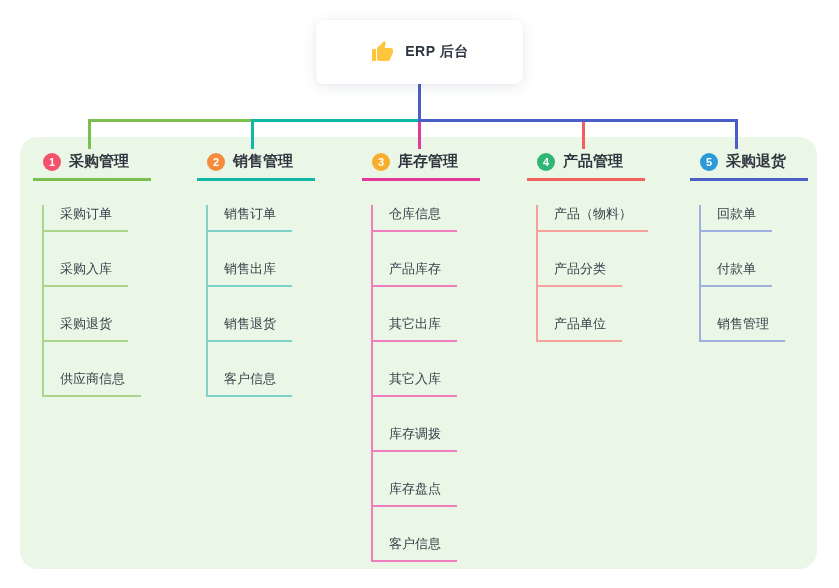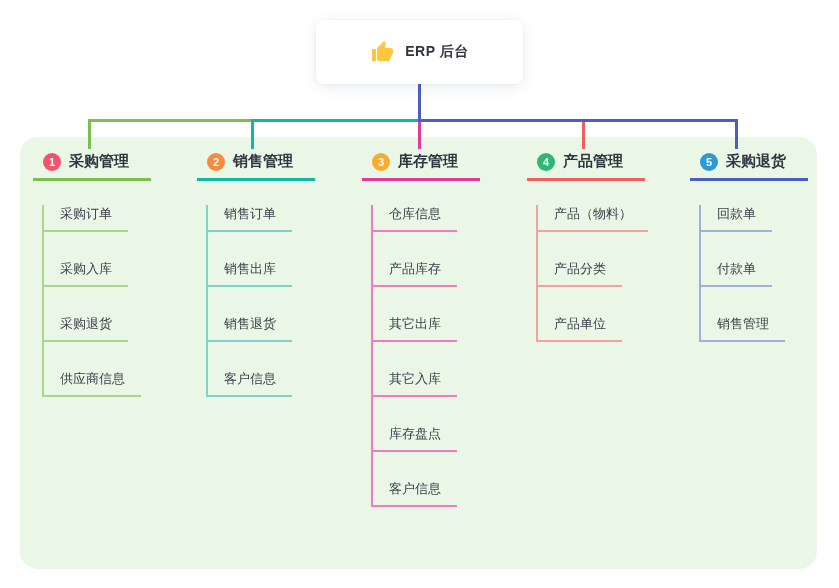--- a/index.html
+++ b/index.html
@@ -113,20 +113,21 @@
   <div class="branch b3" style="left:362px;">
     <div class="branch-header">
       <span class="badge">3</span>
       <span class="branch-title">库存管理</span>
     </div>
     <div class="children">
       <div class="child">仓库信息</div>
       <div class="child">产品库存</div>
       <div class="child">其它出库</div>
       <div class="child">其它入库</div>
+      <div class="child">库存调拨</div>
       <div class="child">库存盘点</div>
       <div class="child">客户信息</div>
     </div>
   </div>
 
   <div class="branch b4" style="left:527px;">
     <div class="branch-header">
       <span class="badge">4</span>
       <span class="branch-title">产品管理</span>
     </div>

